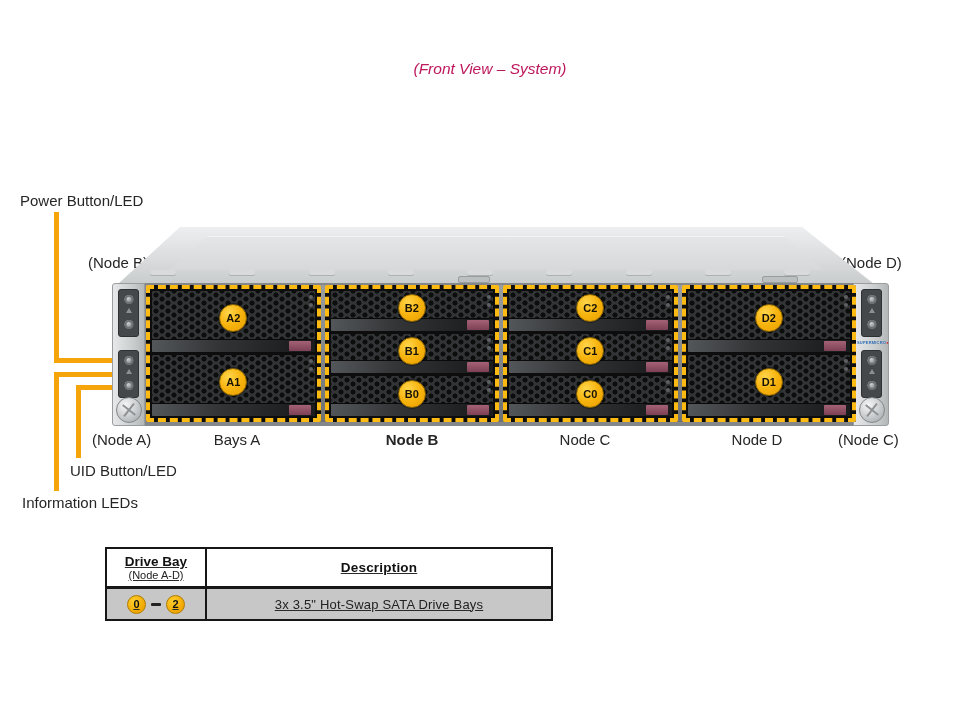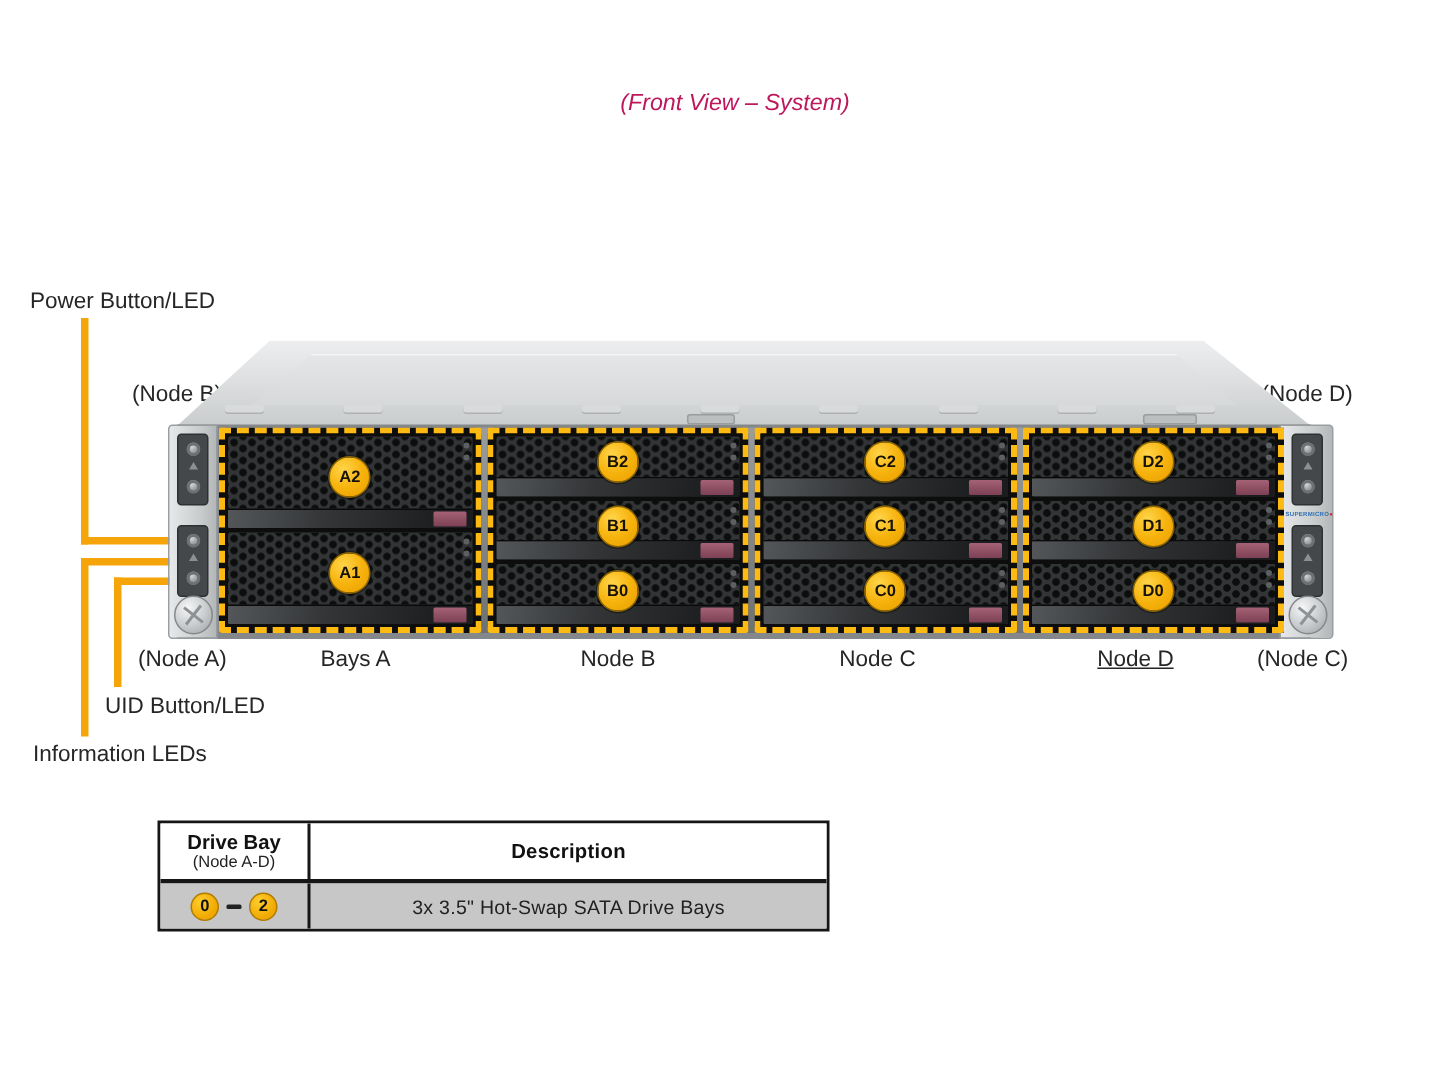--- a/index.html
+++ b/index.html
@@ -77,21 +77,21 @@
   .tray-leds { position:absolute; right:2px; top:4px; display:flex; flex-direction:column; gap:4px; }
   .tray-led { width:4px; height:4px; border-radius:50%; background:#5d6062; }
   .badge { position:absolute; left:50%; top:44%; transform:translate(-50%,-50%);
     width:28px; height:28px; border-radius:50%;
     background:radial-gradient(circle at 35% 30%, #ffd54a 0%, #f7b30d 50%, #e89e00 100%);
     border:1px solid #8a6400; box-shadow:0 0 0 1px rgba(0,0,0,.35);
     display:flex; align-items:center; justify-content:center;
     font-size:11px; font-weight:bold; color:#171204; }
 
   
-  .dtable { left:105px; top:547px; width:448px; border:2px solid #161616; background:#fff; }
+  .dtable { left:105px; top:547px; width:448px; border:2px solid #161616; background:#fff;text-decoration:underline; }
   .dt-head { display:flex; height:40px; border-bottom:3px solid #161616; background:#fff; }
   .dt-row  { display:flex; height:30px; background:#c7c7c7; }
   .dt-c1 { width:100px; border-right:2px solid #161616; display:flex; flex-direction:column;
     align-items:center; justify-content:center; }
   .dt-c2 { flex:1; display:flex; align-items:center; justify-content:center; }
   .dt-h1 { font-size:13.5px; font-weight:bold; color:#111; }
   .dt-h2 { font-size:11px; color:#222; }
   .dt-hd { font-size:13.5px; font-weight:bold; color:#111; letter-spacing:.2px; }
   .dt-desc { font-size:13px; color:#222; letter-spacing:.2px; }
   .dt-bayrange { flex-direction:row; gap:0; }
@@ -110,23 +110,23 @@
 
   <div class="abs callout" style="left:20px; top:192px;">Power Button/LED</div>
   <div class="abs callout" style="left:88px; top:254px;">(Node B)</div>
   <div class="abs callout" style="left:841px; top:254px;">(Node D)</div>
   <div class="abs callout" style="left:92px; top:431px;">(Node A)</div>
   <div class="abs callout" style="left:838px; top:431px;">(Node C)</div>
   <div class="abs callout" style="left:70px; top:462px;">UID Button/LED</div>
   <div class="abs callout" style="left:22px; top:494px;">Information LEDs</div>
 
   <div class="abs node-name" style="left:182px; top:431px;">Bays A</div>
-  <div class="abs node-name" style="left:357px; top:431px;">Node B</div>
+  <div class="abs node-name" style="left:357px; top:431px;font-weight:bold;">Node B</div>
   <div class="abs node-name" style="left:530px; top:431px;">Node C</div>
-  <div class="abs node-name" style="left:702px; top:431px;text-decoration:underline;">Node D</div>
+  <div class="abs node-name" style="left:702px; top:431px;">Node D</div>
 
   <div class="abs lead" style="left:54px; top:212px; width:5px; height:151px;"></div>
   <div class="abs lead" style="left:54px; top:358px; width:68px; height:5px;"></div>
   <div class="abs lead" style="left:54px; top:372px; width:68px; height:5px;"></div>
   <div class="abs lead" style="left:54px; top:372px; width:5px; height:119px;"></div>
   <div class="abs lead" style="left:76px; top:385px; width:46px; height:5px;"></div>
   <div class="abs lead" style="left:76px; top:385px; width:5px; height:73px;"></div>
 
   <div>
 
@@ -282,30 +282,20 @@
         <div class="tray">
           <div class="grille"></div>
           <div class="handle"></div>
           <div class="latch"></div>
           <div class="tray-leds">
               <span class="tray-led"></span>
               <span class="tray-led"></span>
             </div>
           <div class="badge">D1</div>
         </div>
-        <div class="tray">
-          <div class="grille"></div>
-          <div class="handle"></div>
-          <div class="latch"></div>
-          <div class="tray-leds">
-              <span class="tray-led"></span>
-              <span class="tray-led"></span>
-            </div>
-          <div class="badge">D0</div>
-        </div>
       </div>
 
     </div>
   </div>
 
   <div class="abs dtable">
     <div class="dt-head">
       <div class="dt-c1">
         <span class="dt-h1">Drive Bay</span>
         <span class="dt-h2">(Node A-D)</span>

